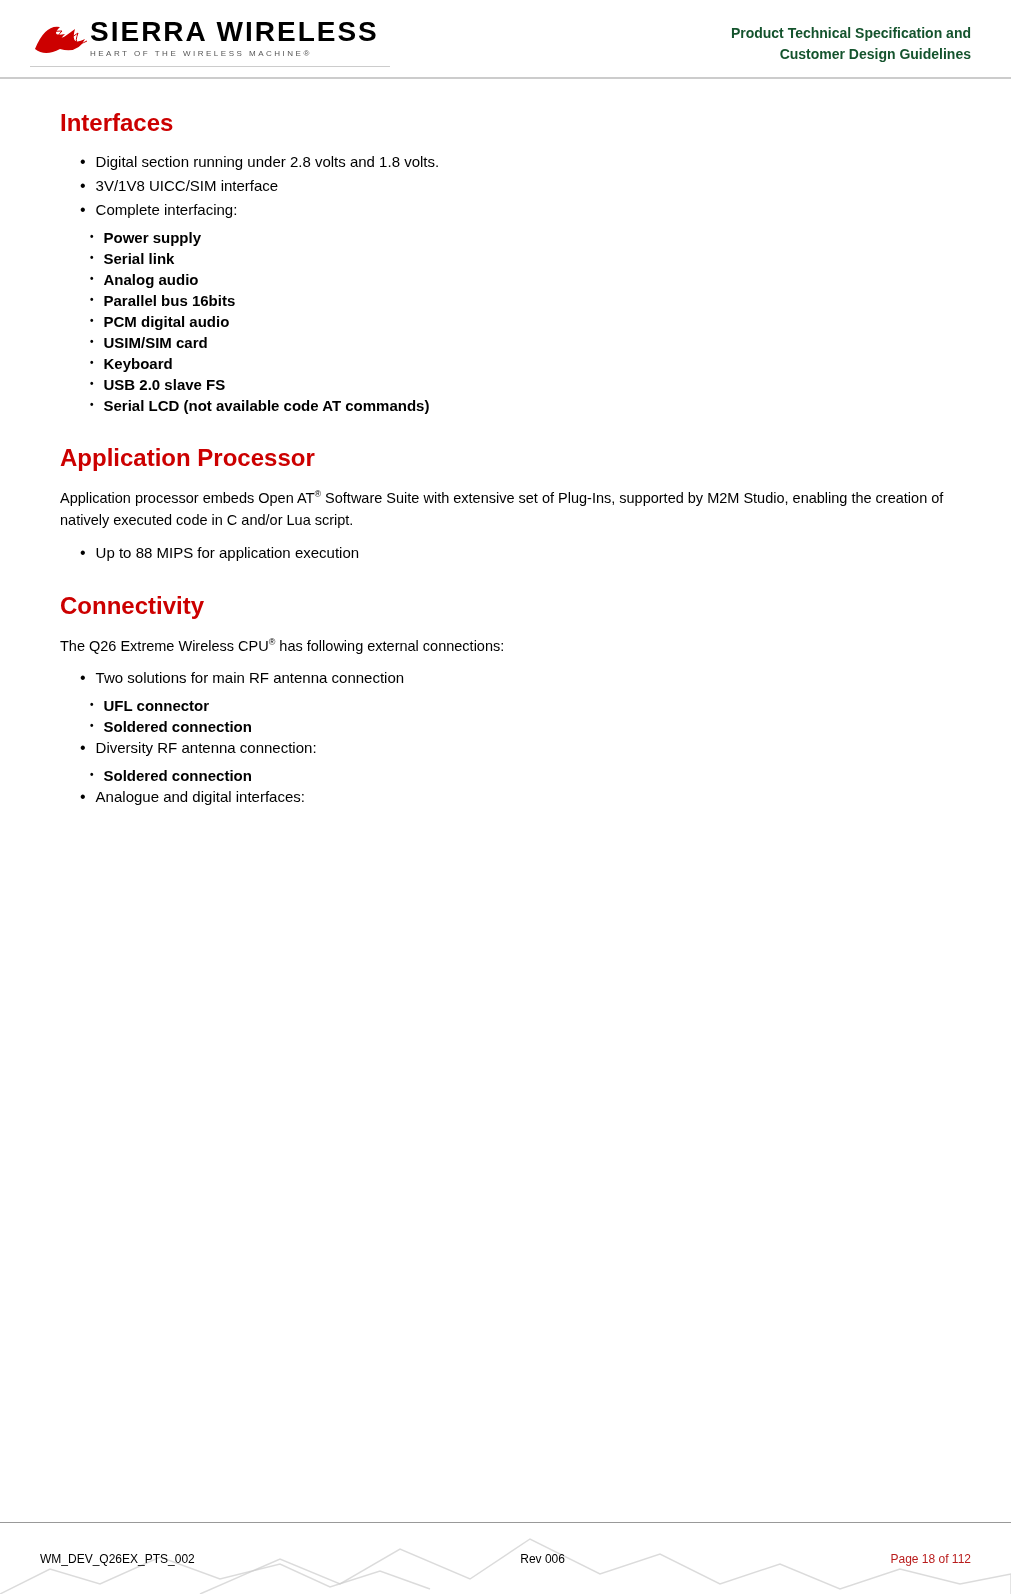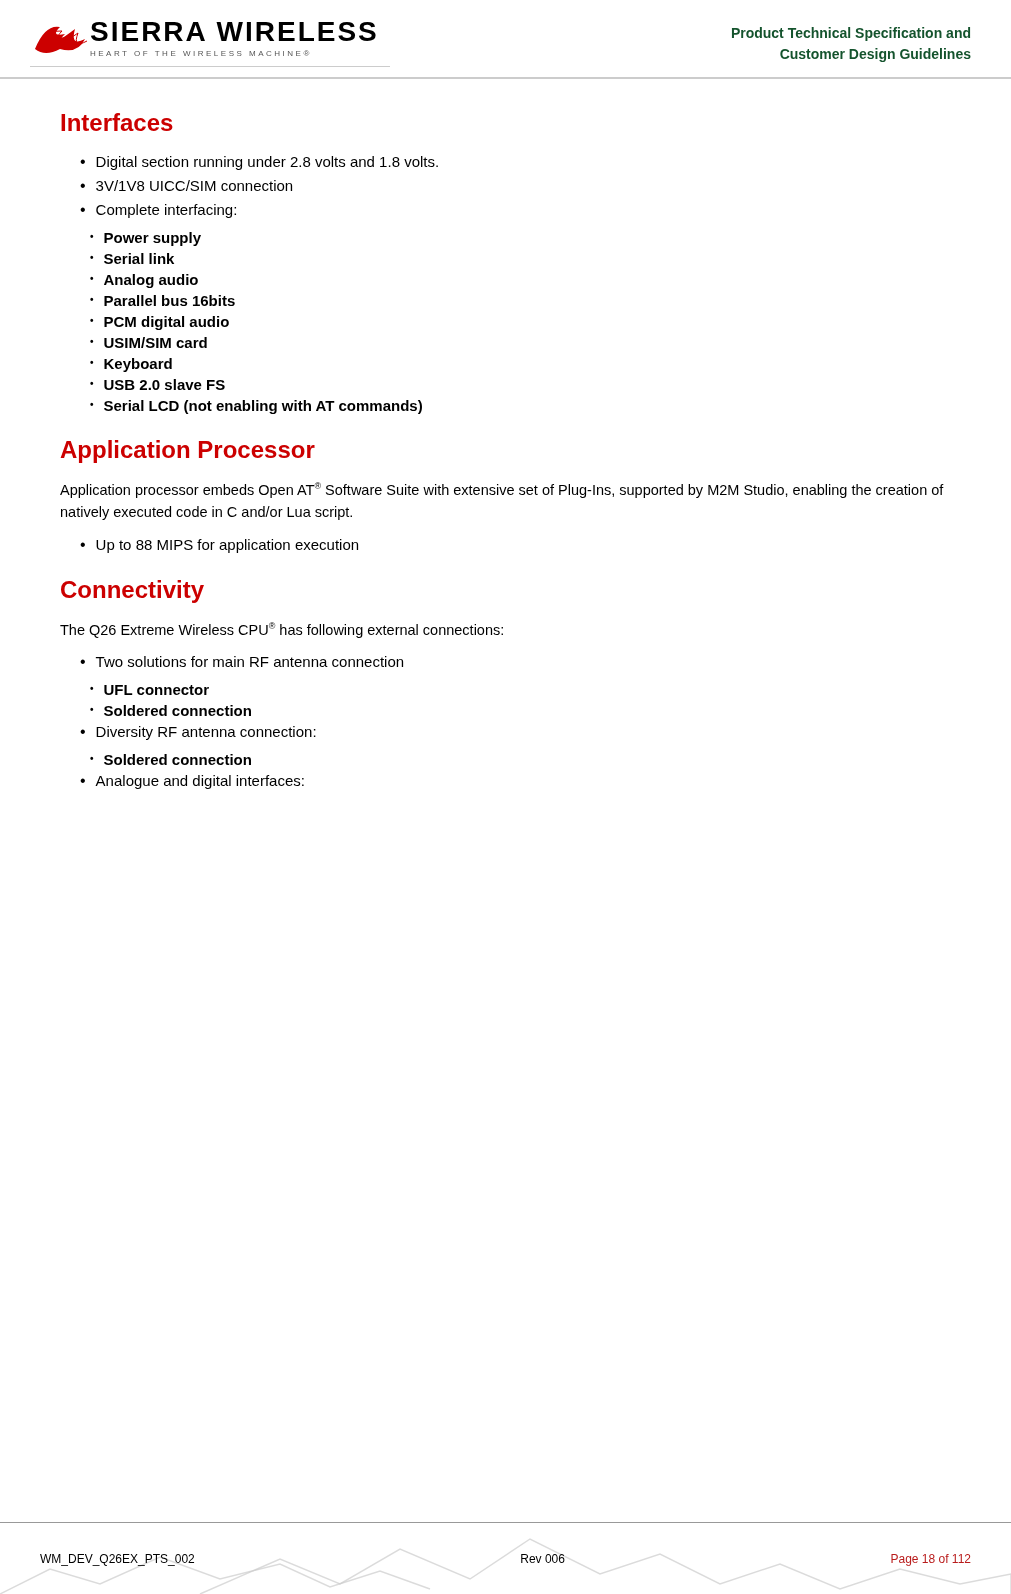--- a/index.html
+++ b/index.html
@@ -86,21 +86,21 @@
     
     .main-content {
       padding: 30px 60px 30px 60px;
     }
 
     .section-title {
       font-size: 24px;
       font-weight: bold;
       color: #cc0000;
       margin-bottom: 16px;
-      margin-top: 22px;
+      margin-top: 30px;
     }
 
     .section-title:first-child {
       margin-top: 0;
     }
 
     .bullet-list {
       list-style: none;
       padding: 0;
       margin: 0 0 10px 0;
@@ -218,21 +218,21 @@
   </div>
 
   <div class="main-content">
 
     <h2 class="section-title">Interfaces</h2>
     <ul class="bullet-list">
       <li>
         <span>Digital section running under 2.8 volts and 1.8 volts.</span>
       </li>
       <li>
-        <span>3V/1V8 UICC/SIM connection</span>
+        <span>3V/1V8 UICC/SIM interface</span>
       </li>
       <li>
         <span>Complete interfacing:</span>
       </li>
     </ul>
     <ul class="sub-bullet-list">
       <li>
           <span>Power supply</span>
         </li>
       <li>
@@ -250,21 +250,21 @@
       <li>
           <span>USIM/SIM card</span>
         </li>
       <li>
           <span>Keyboard</span>
         </li>
       <li>
           <span>USB 2.0 slave FS</span>
         </li>
       <li>
-          <span>Serial LCD (not enabling with AT commands)</span>
+          <span>Serial LCD (not available code AT commands)</span>
         </li>
     </ul>
 
     <h2 class="section-title">Application Processor</h2>
     <p class="section-text">Application processor embeds Open AT<sup>®</sup> Software Suite with extensive set of Plug-Ins, supported by M2M Studio, enabling the creation of natively executed code in C and/or Lua script.</p>
     <ul class="bullet-list">
       <li>
         <span>Up to 88 MIPS for application execution</span>
       </li>
     </ul>

